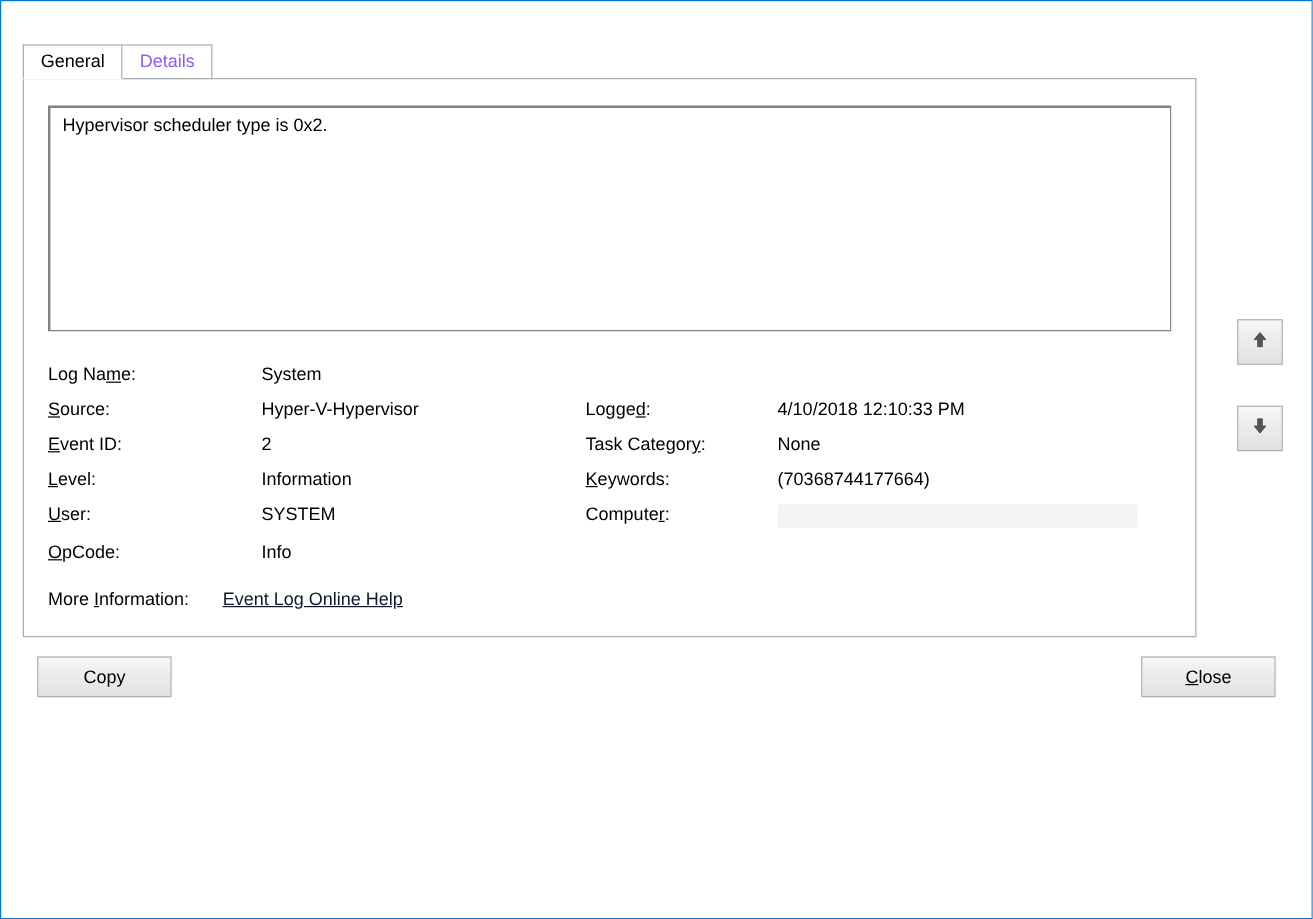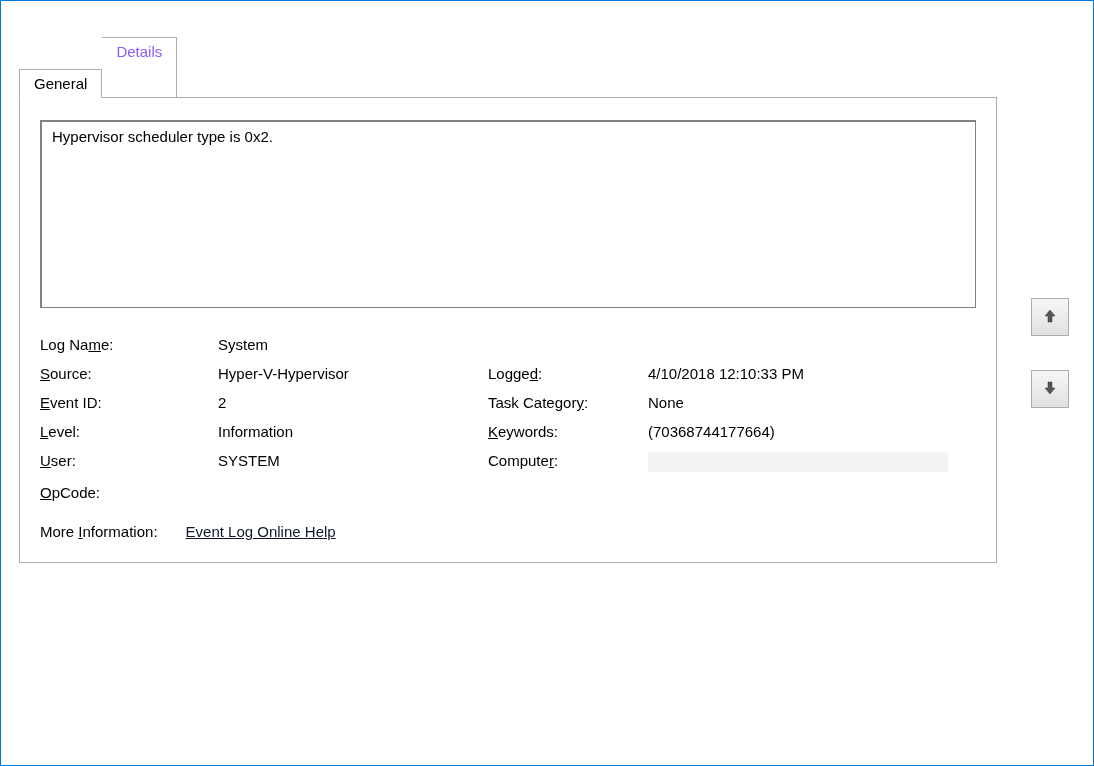--- a/index.html
+++ b/index.html
@@ -69,21 +69,20 @@
       border: 1px solid #adadad;
       background: #ffffff;
       font-size: 15px;
       cursor: pointer;
       margin-right: 0;
       position: relative;
     }
     .tab.active {
       border-bottom: 1px solid #ffffff;
       z-index: 3;
-      margin-top: 32px;
     }
     .tab.inactive {
       border-left: none;
       z-index: 1;
       color: #8b5cf6;
     }
     .tab-panel-wrap {
       display: flex;
       align-items: stretch;
       gap: 28px;
@@ -222,20 +221,21 @@
           <div class="value">(70368744177664)</div>
 
           <div class="label"><span class="ul">U</span><span>ser:</span></div>
           <div class="value">SYSTEM</div>
           <div class="label"><span>Compute</span><span class="ul">r</span><span>:</span></div>
           <div class="value">
               <div class="blurred"></div>
             </div>
 
           <div class="label"><span class="ul">O</span><span>pCode:</span></div>
+          <div class="value" style="grid-column: 2 / span 3;">Info</div>
 
           <div class="more-row">
             <span class="label"><span>More </span><span class="ul">I</span><span>nformation:</span></span>
             <span class="link">Event Log Online Help</span>
           </div>
 
         </div>
       </div>
 
       <div class="side-buttons">
@@ -249,15 +249,23 @@
         <div class="arrow-btn">
           <span>
             <svg viewBox="0 0 16 16">
                 <path d="M8 14 L13 8 L10 8 L10 2 L6 2 L6 8 L3 8 Z" fill="#555" stroke="#333" stroke-width="0.5"></path>
               </svg>
           </span>
         </div>
       </div>
     </div>
 
+    <div class="button-row">
+      <button class="btn">Copy</button>
+      <button class="btn">
+          <span></span>
+          <span class="ul">C</span>
+          <span>lose</span>
+        </button>
+    </div>
 
   </div>
 </div>
 
 </body></html>

